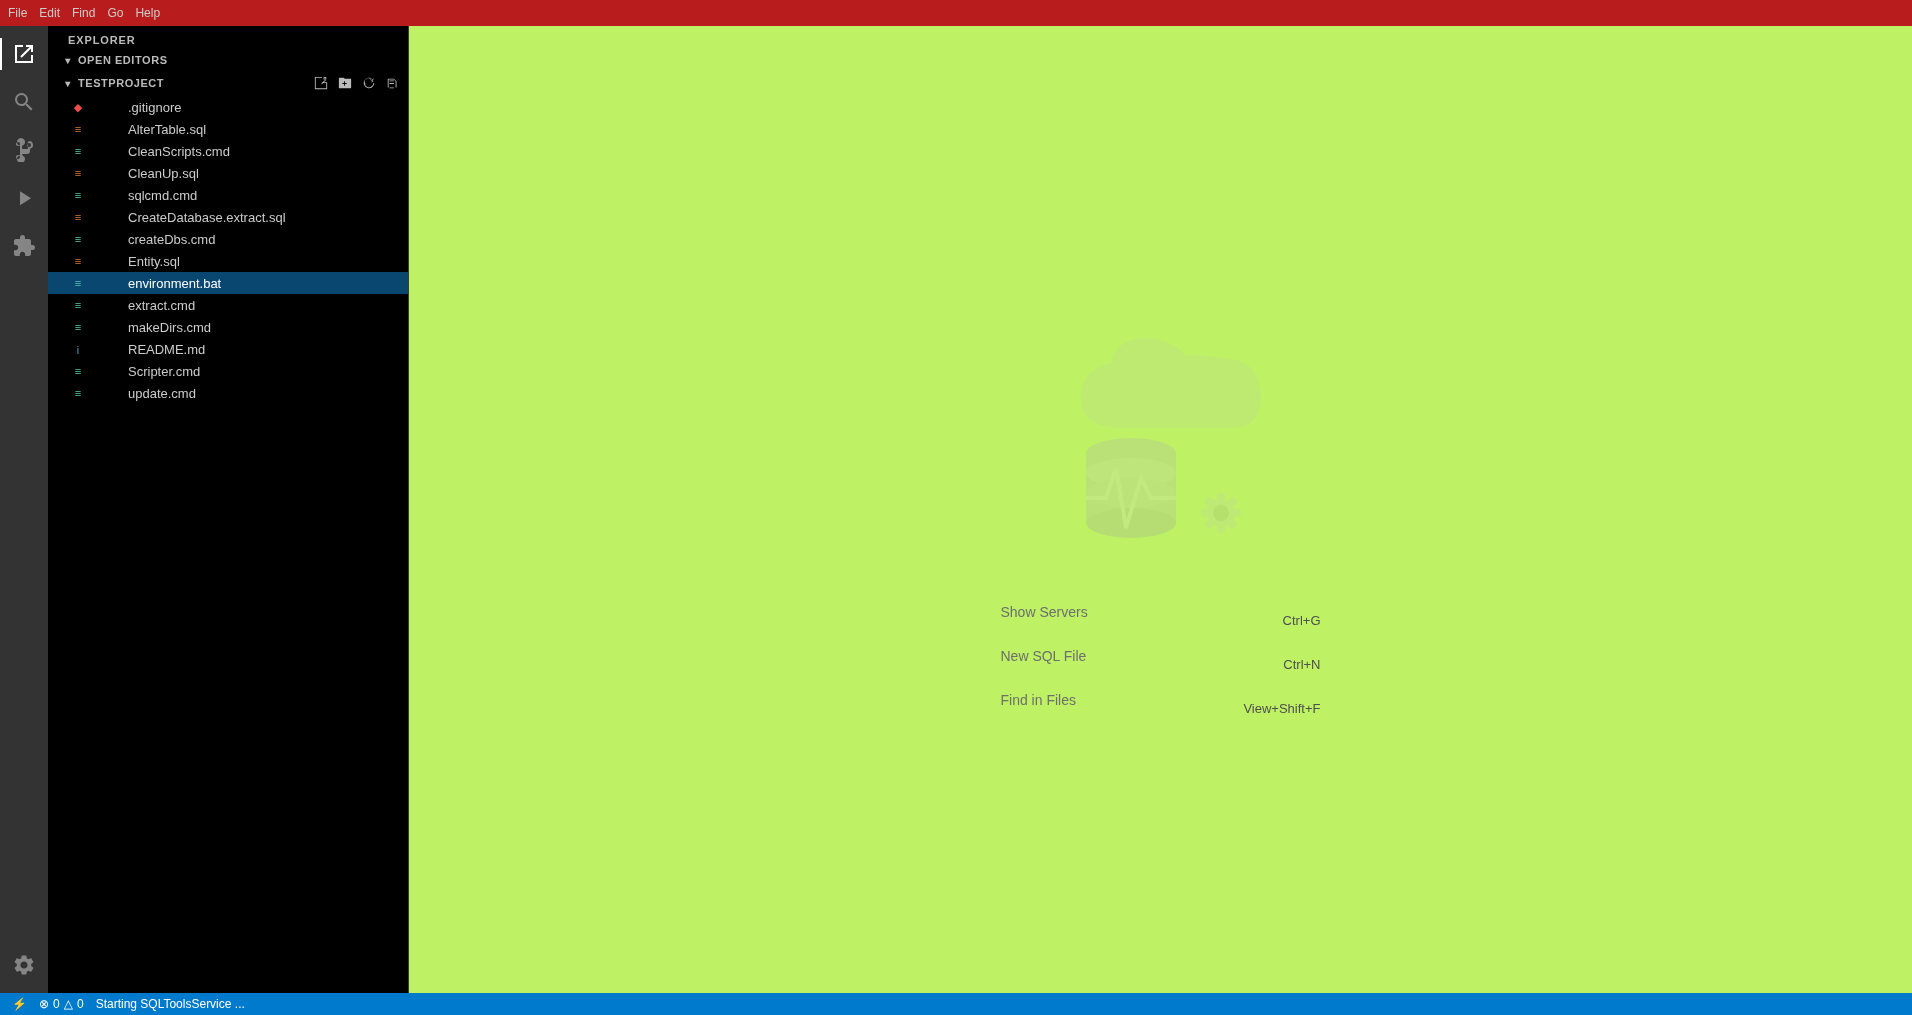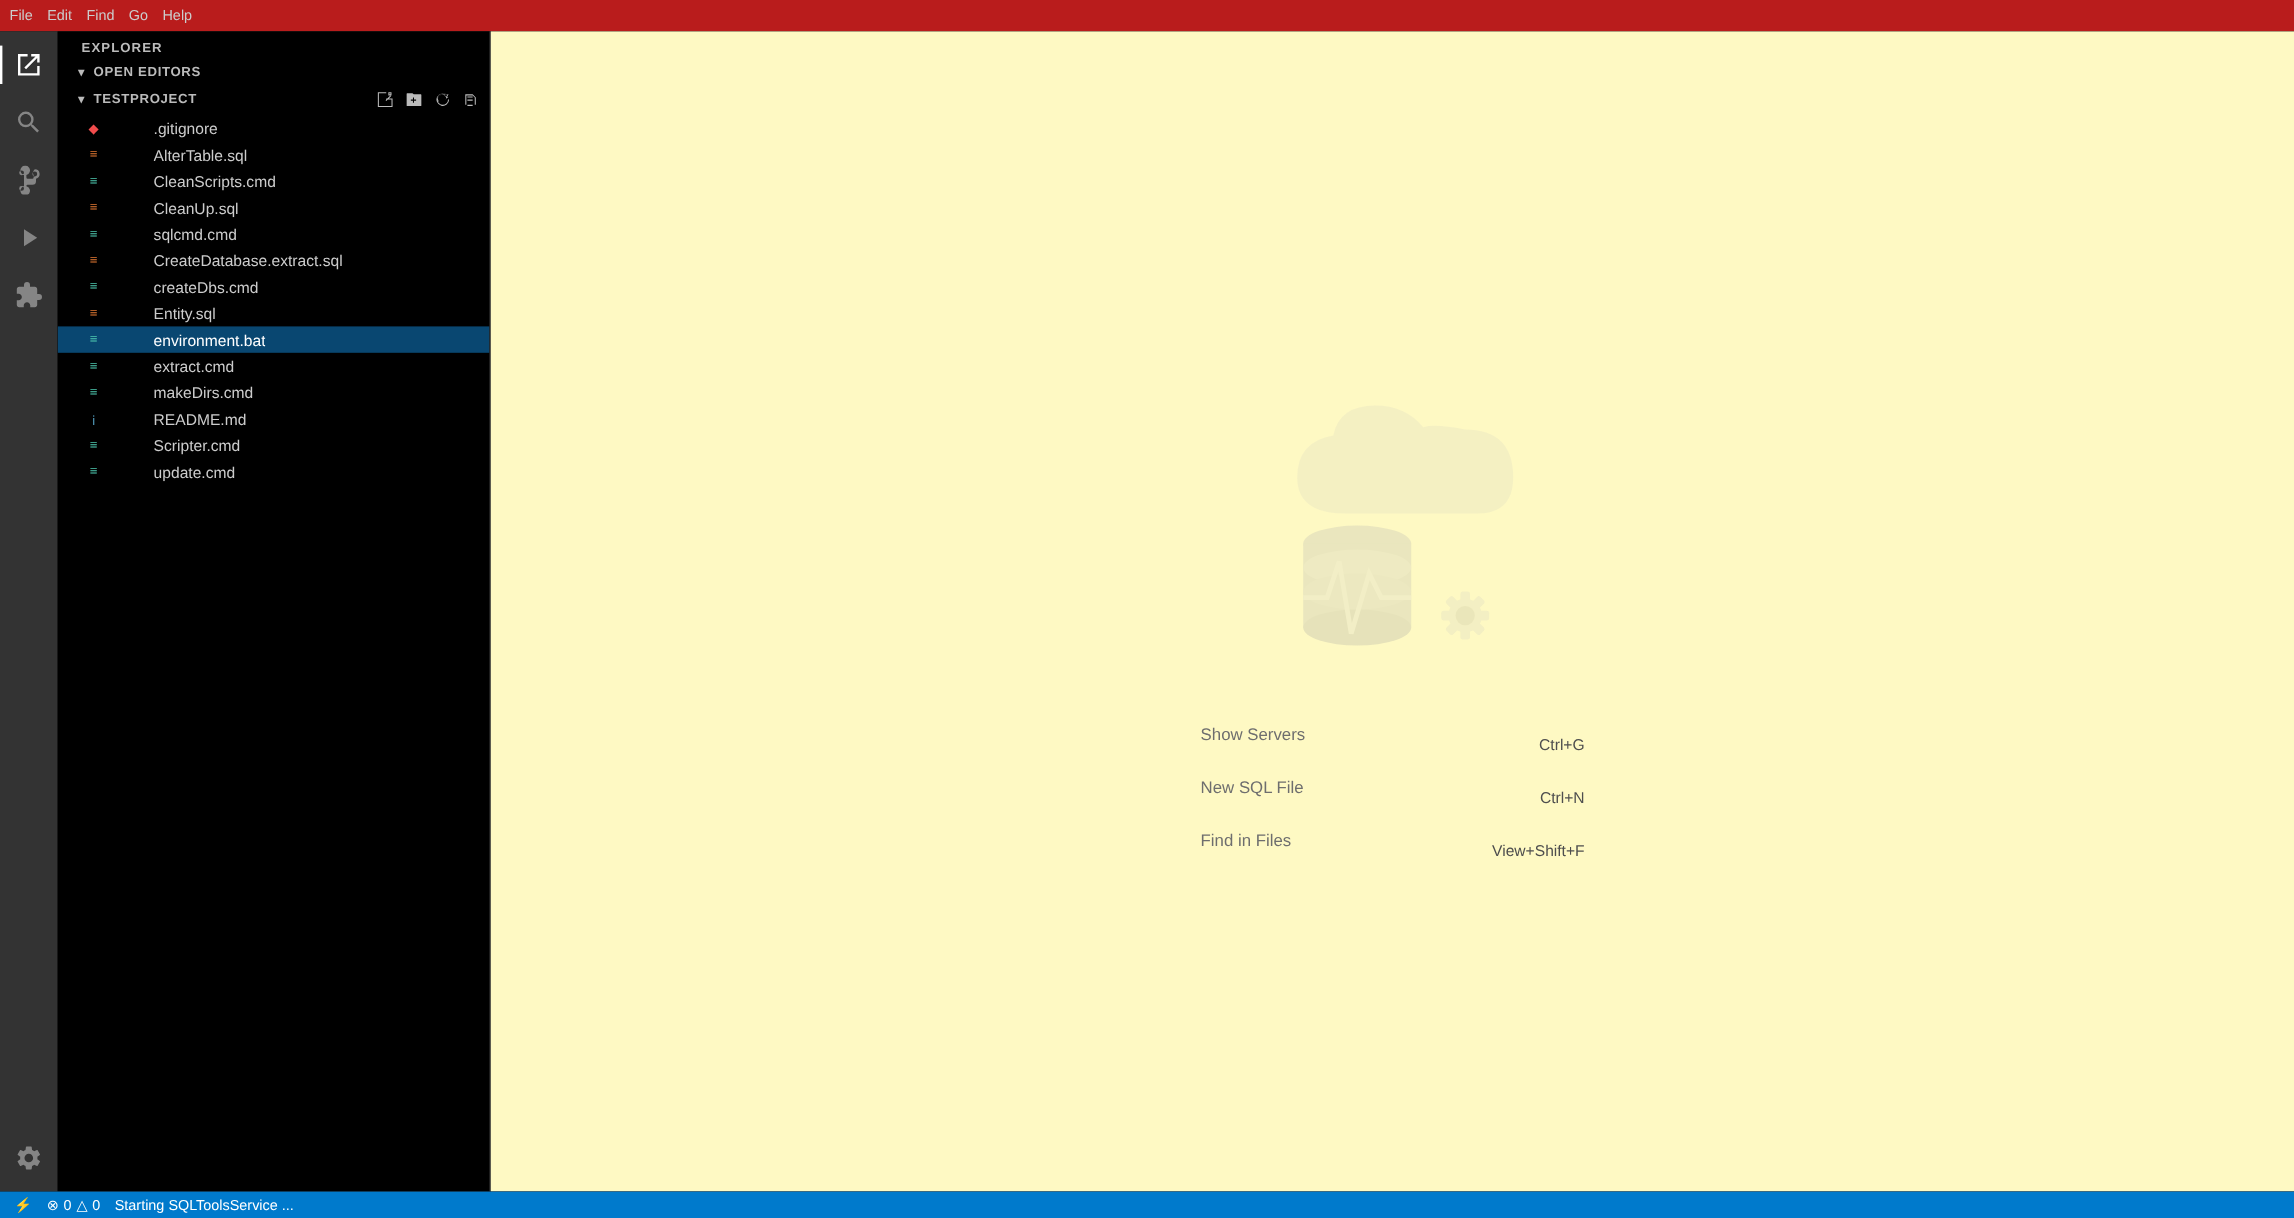--- a/index.html
+++ b/index.html
@@ -167,21 +167,21 @@
     }
     .file-item .file-name {
       overflow: hidden;
       text-overflow: ellipsis;
       margin-left: 36px;
     }
 
     
     #editor {
       flex: 1;
-      background: #fef9c3;
+      background: #bef264;
       display: flex;
       align-items: center;
       justify-content: center;
       flex-direction: column;
     }
 
     #welcome-container {
       display: flex;
       flex-direction: column;
       align-items: center;

